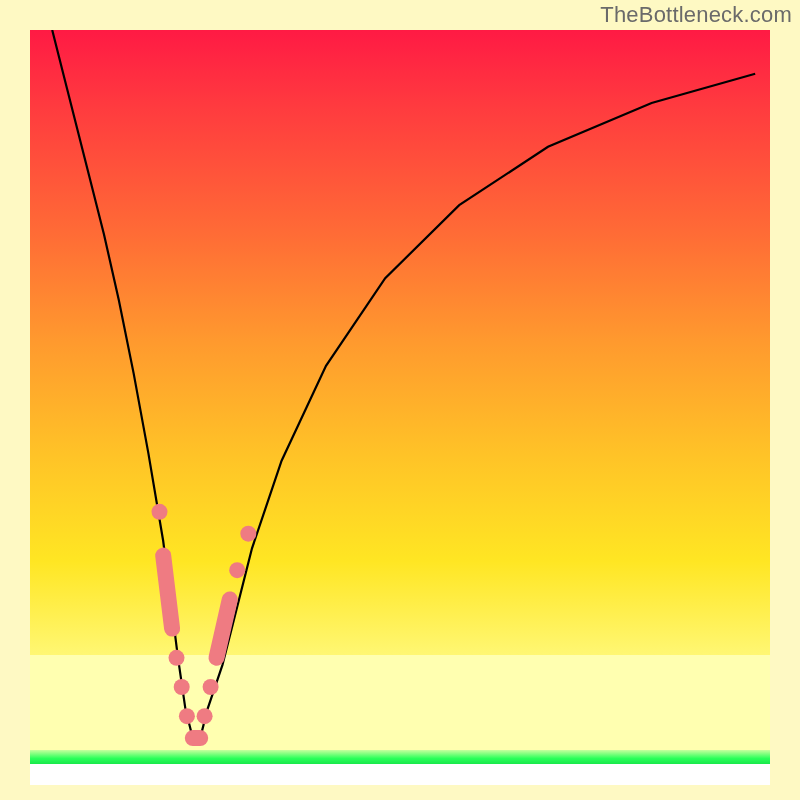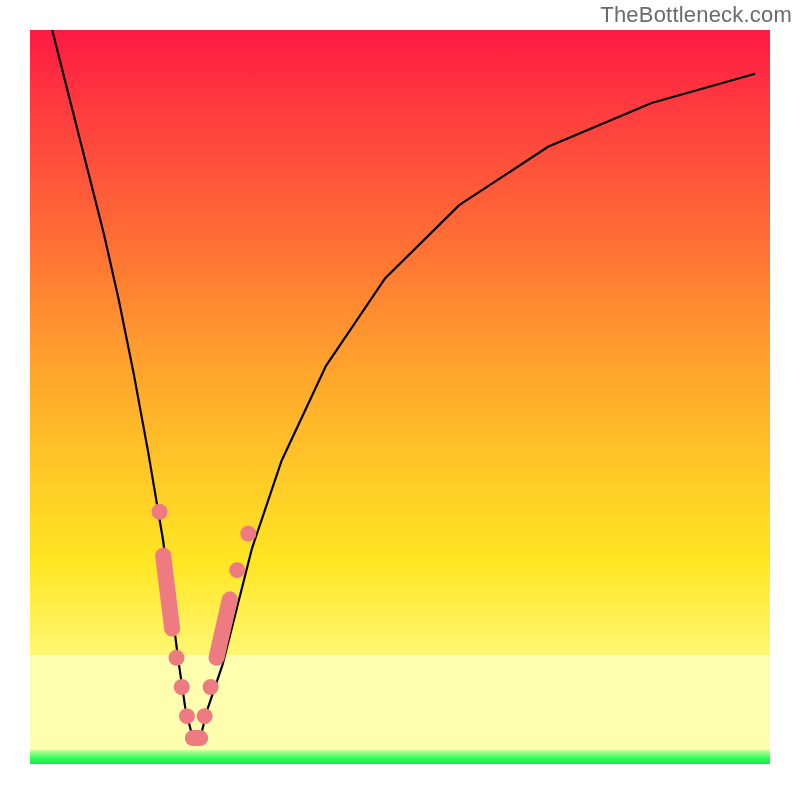--- a/index.html
+++ b/index.html
@@ -7,21 +7,21 @@
     padding: 0;
     width: 800px;
     height: 800px;
     overflow: hidden;
     background: #000;
     font-family: Arial, Helvetica, sans-serif;
   }
   .frame {
     position: absolute;
     inset: 0;
-    background: #ffffff;
+    background: #fef9c3;
   }
   .plot-area {
     position: absolute;
     
     left: 30px;
     top: 30px;
     width: 740px;   
     height: 755px;  
     overflow: hidden;
   }

